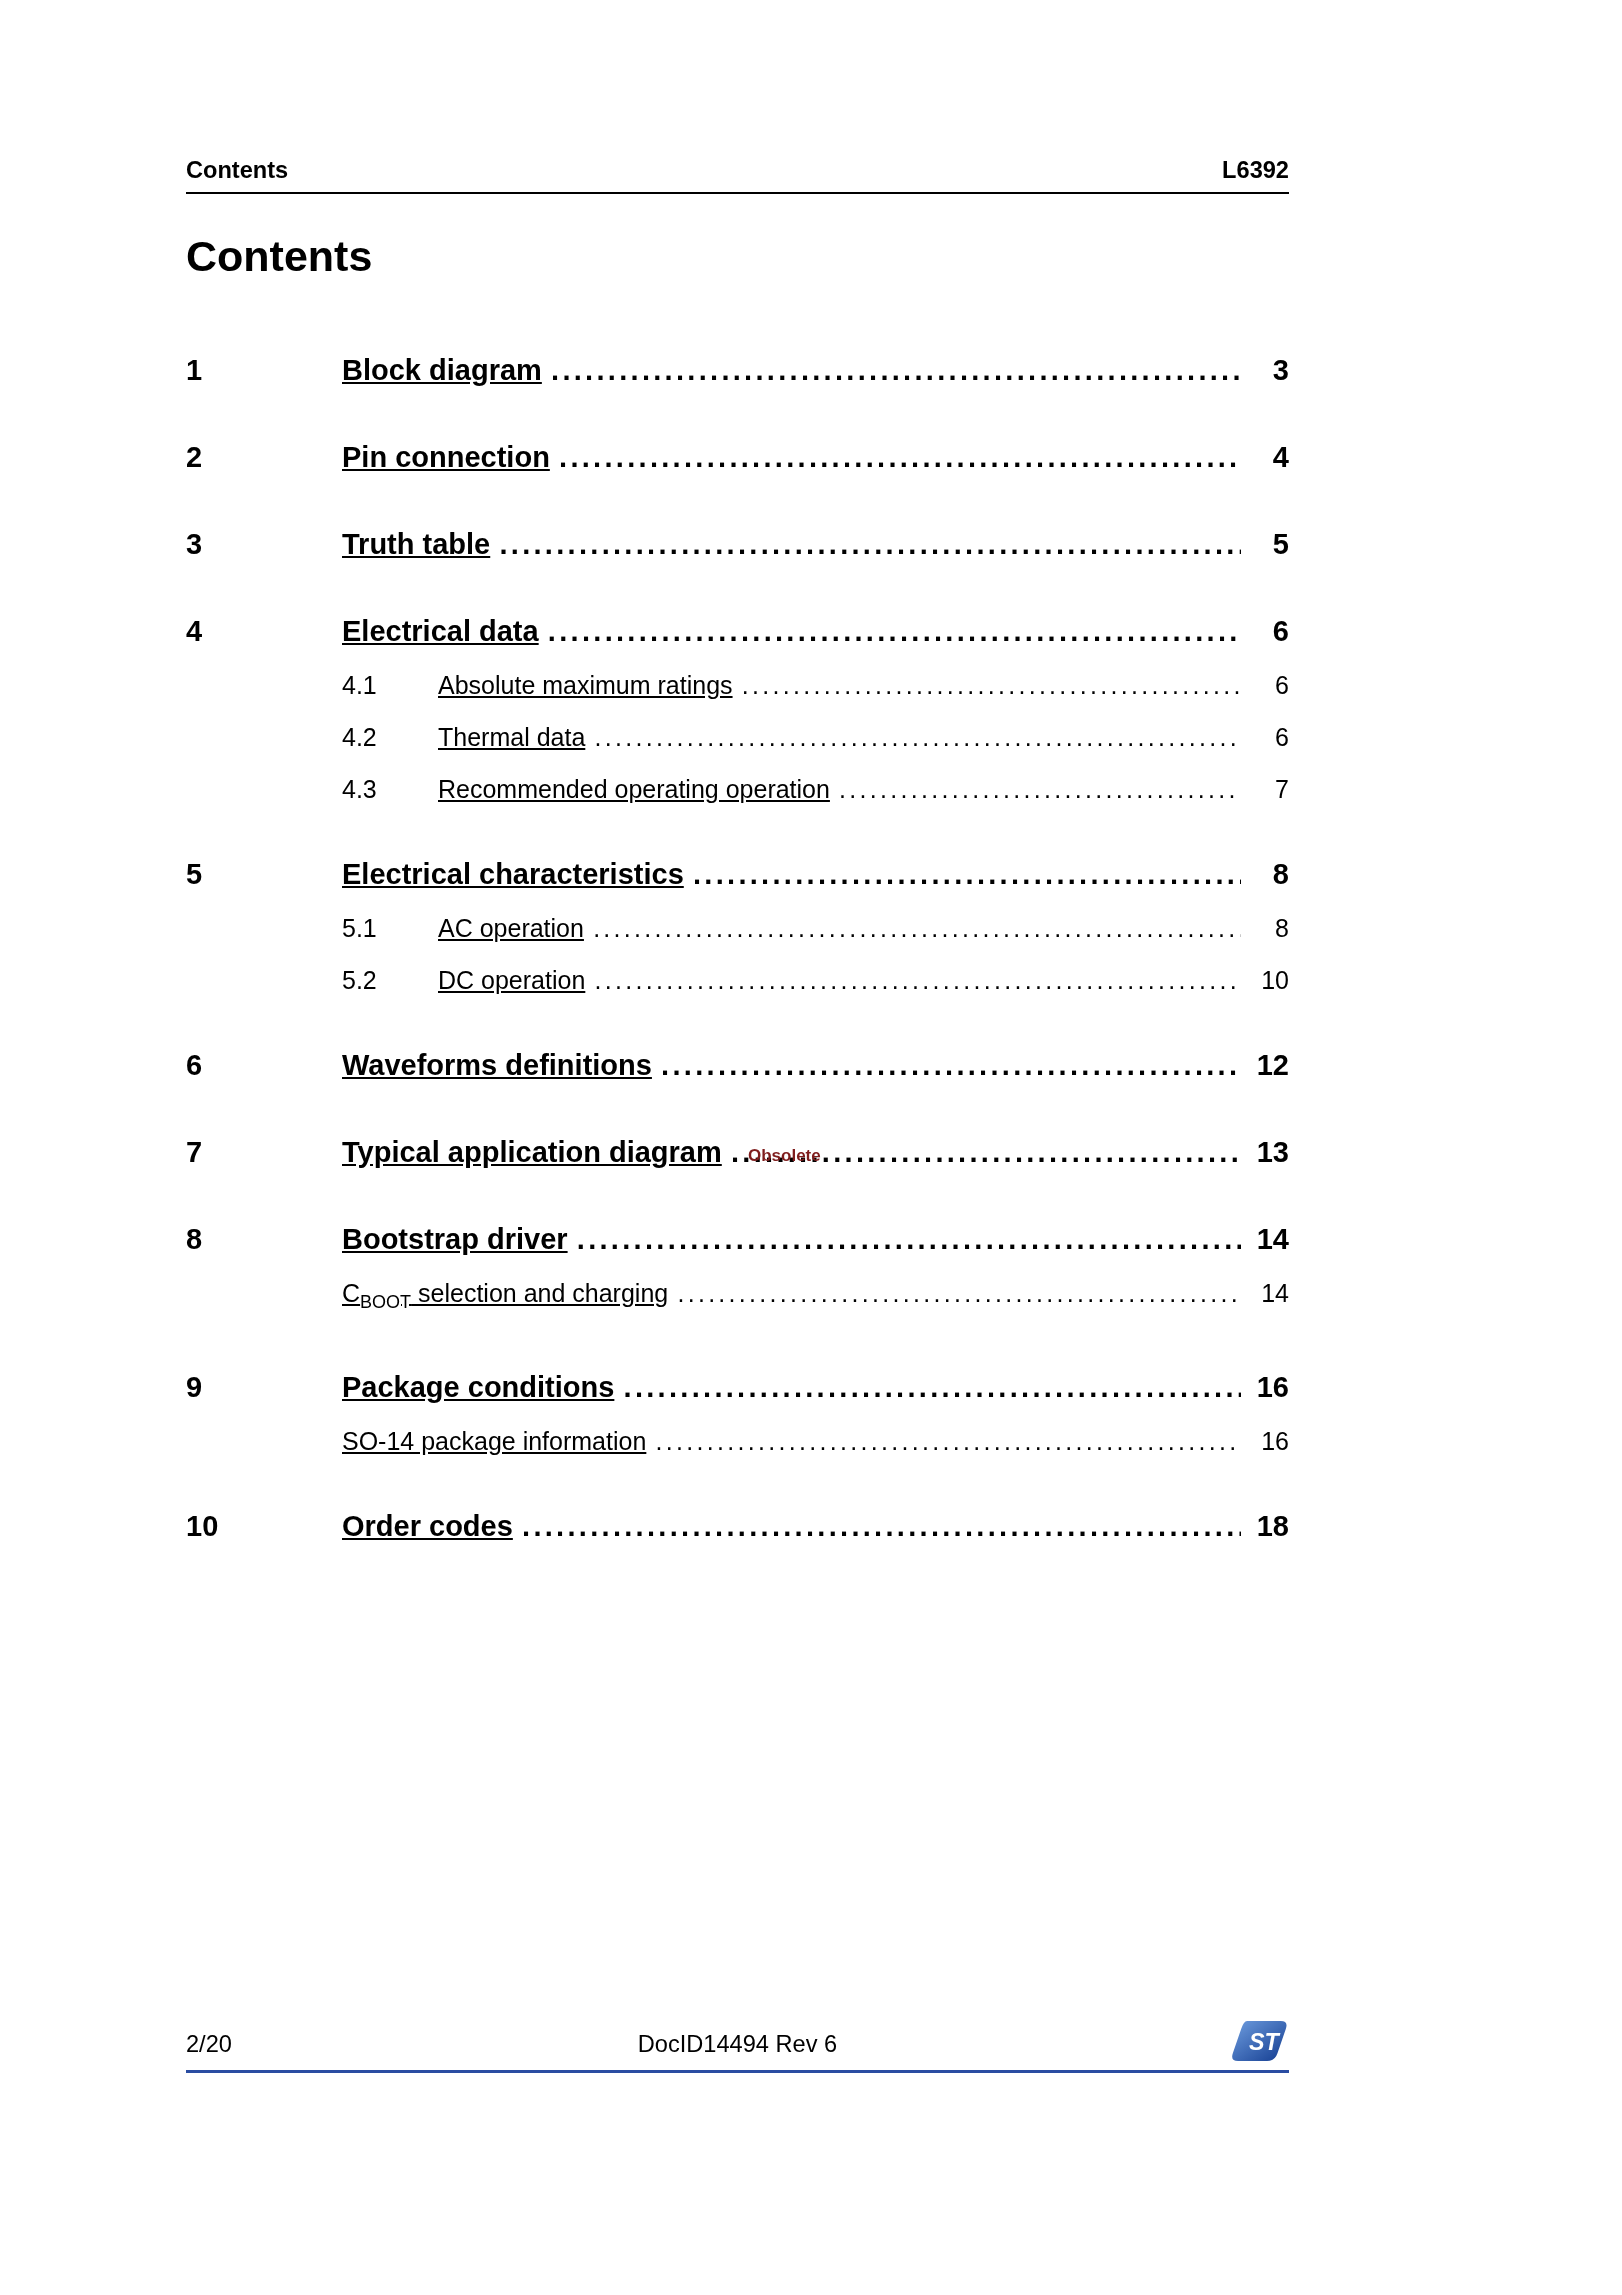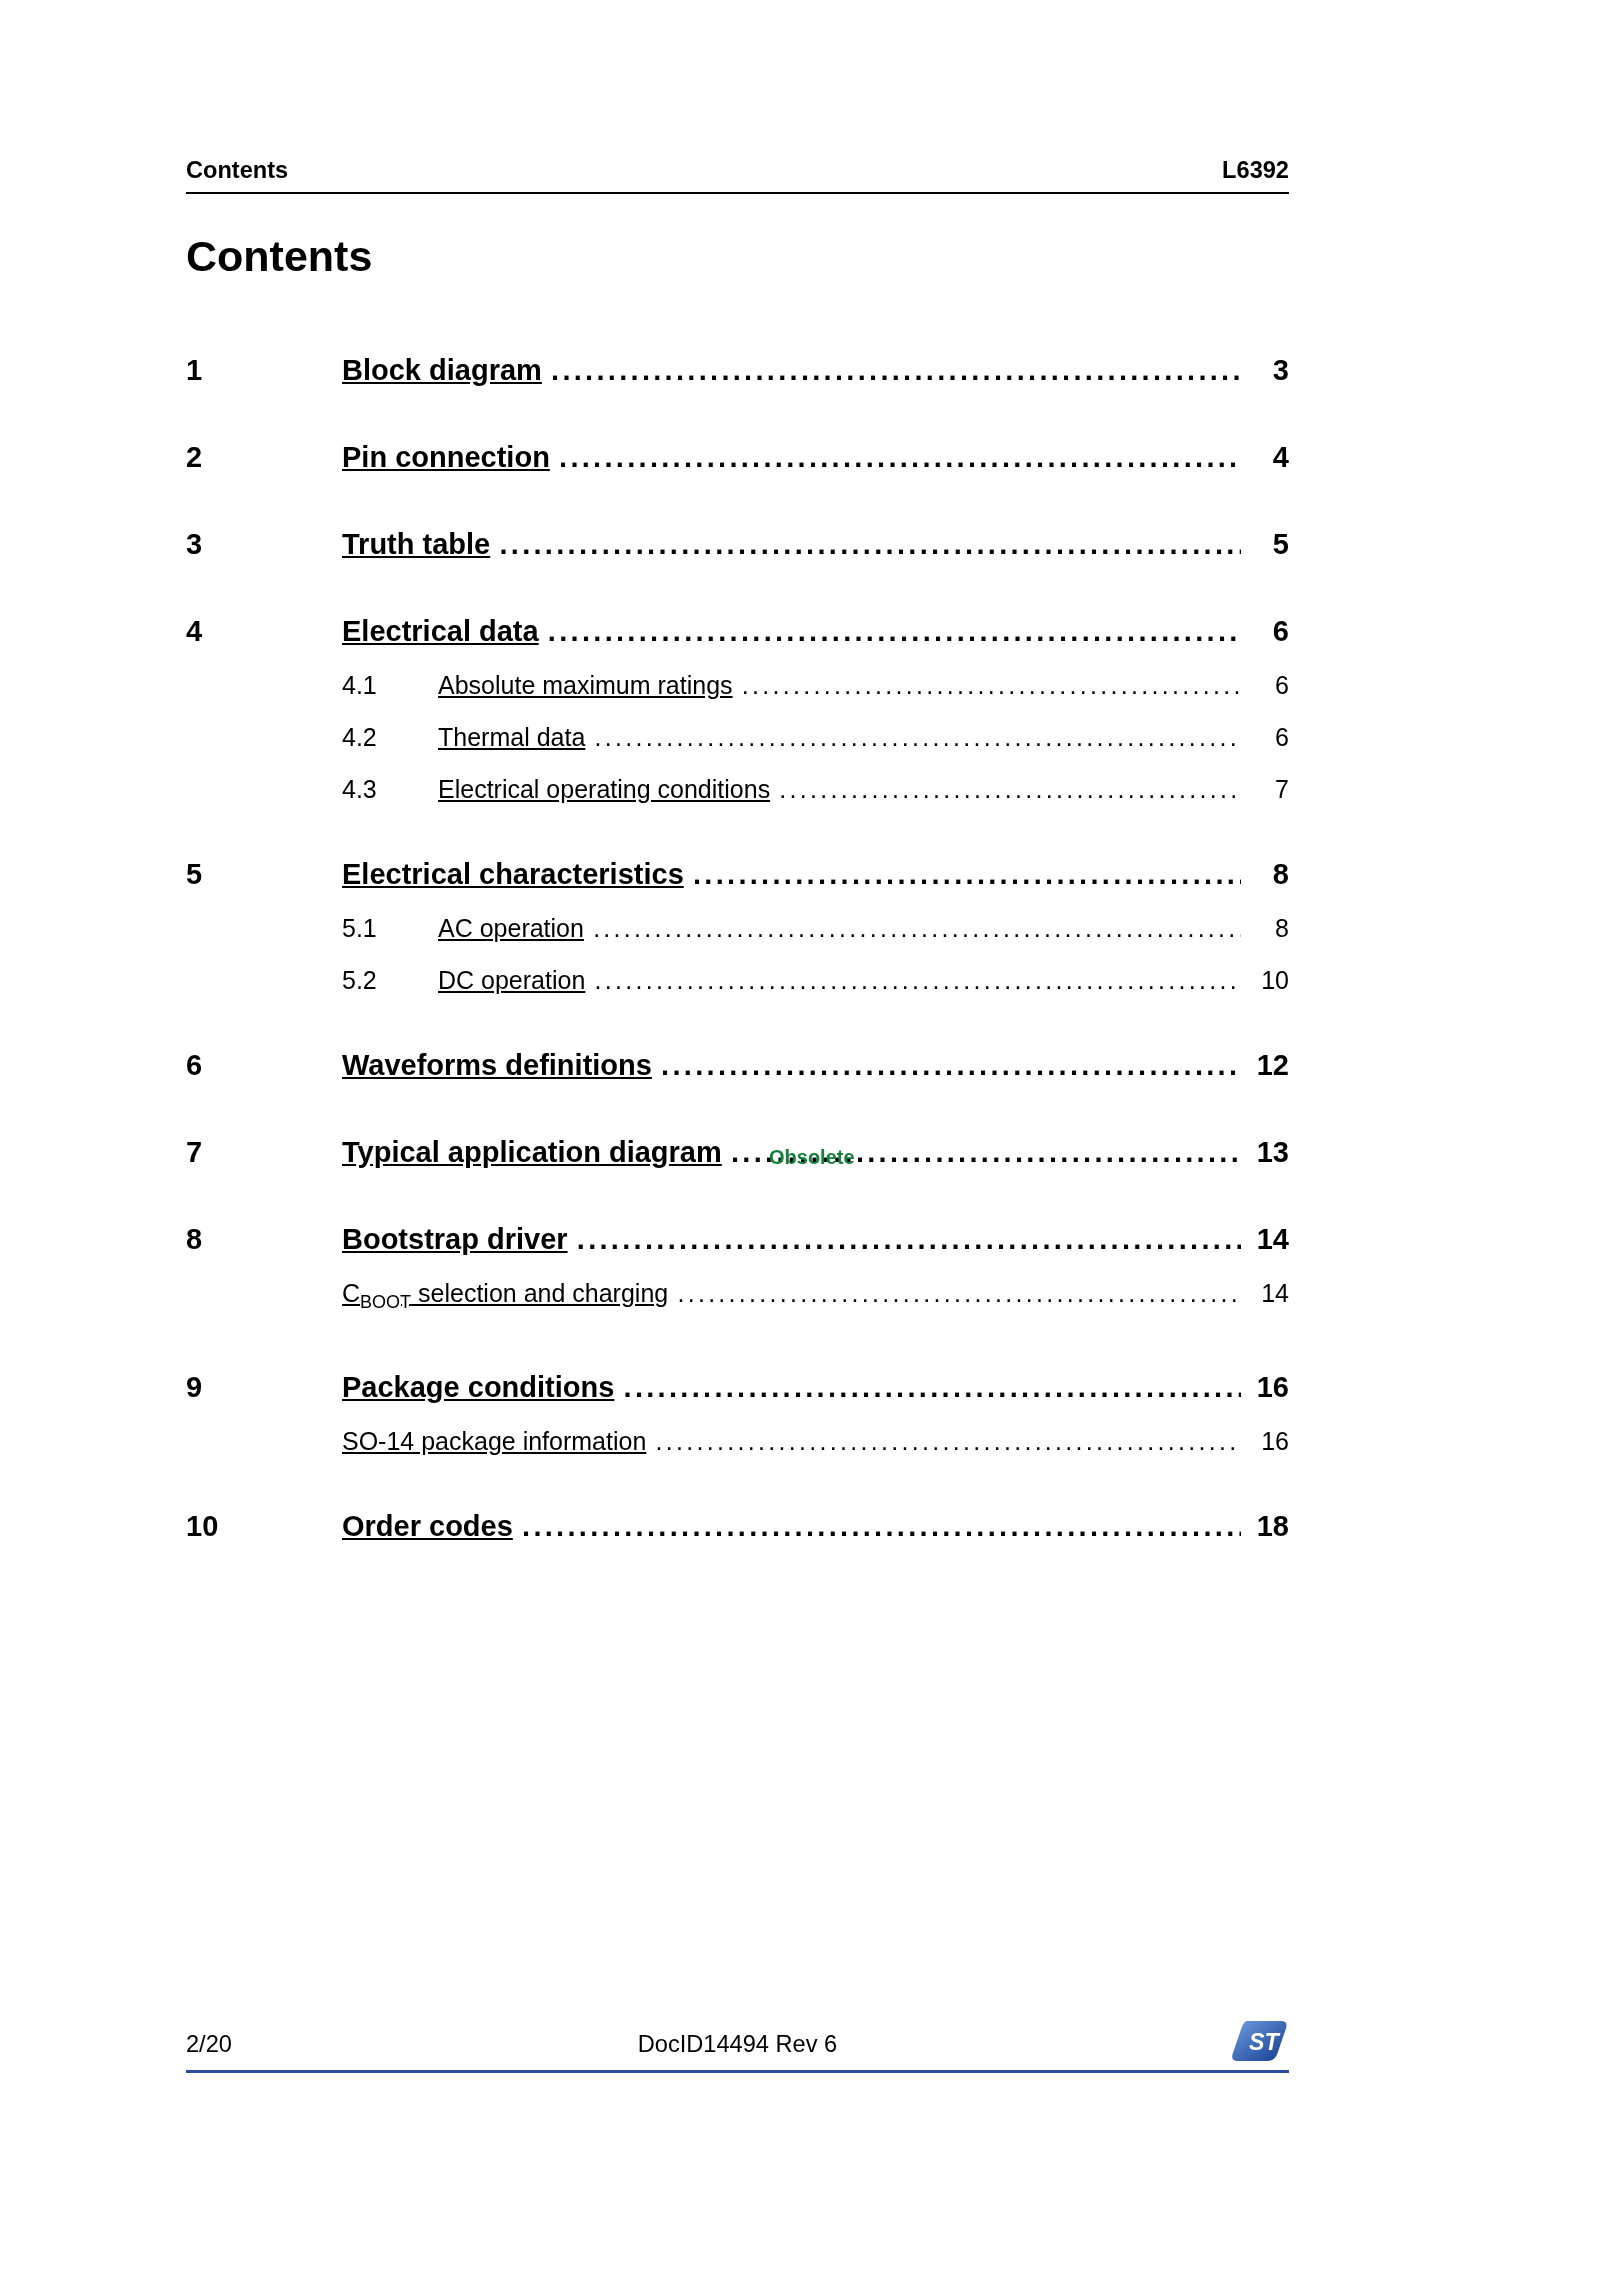--- a/index.html
+++ b/index.html
@@ -77,25 +77,25 @@
     letter-spacing: 3.3px;
   }
   .pagenum {
     flex: 0 0 auto;
     min-width: 42px;
     text-align: right;
   }
   
   .watermark {
     position: absolute;
-    left: 769px;
+    left: 748px;
     top: 1146px;
-    font-size: 20px;
-    font-weight: bold;
-    color: #15803d;
+    font-size: 17px;
+    font-weight: bold;
+    color: #7f1d1d;
     white-space: nowrap;
   }
   
   .footer {
     position: absolute;
     left: 186px;
     right: 169px;
     top: 2015px;
   }
   .footer-row {
@@ -174,21 +174,21 @@
 
       <div class="row sub">
         <span class="num">4.2</span>
         <span class="rowtitle">Thermal data</span>
         <span class="leader"></span>
         <span class="pagenum">6</span>
       </div>
 
       <div class="row sub">
         <span class="num">4.3</span>
-        <span class="rowtitle">Electrical operating conditions</span>
+        <span class="rowtitle">Recommended operating operation</span>
         <span class="leader"></span>
         <span class="pagenum">7</span>
       </div>
 
       <div class="row main">
         <span class="num">5</span>
         <span class="rowtitle">Electrical characteristics</span>
         <span class="leader"></span>
         <span class="pagenum">8</span>
       </div>

